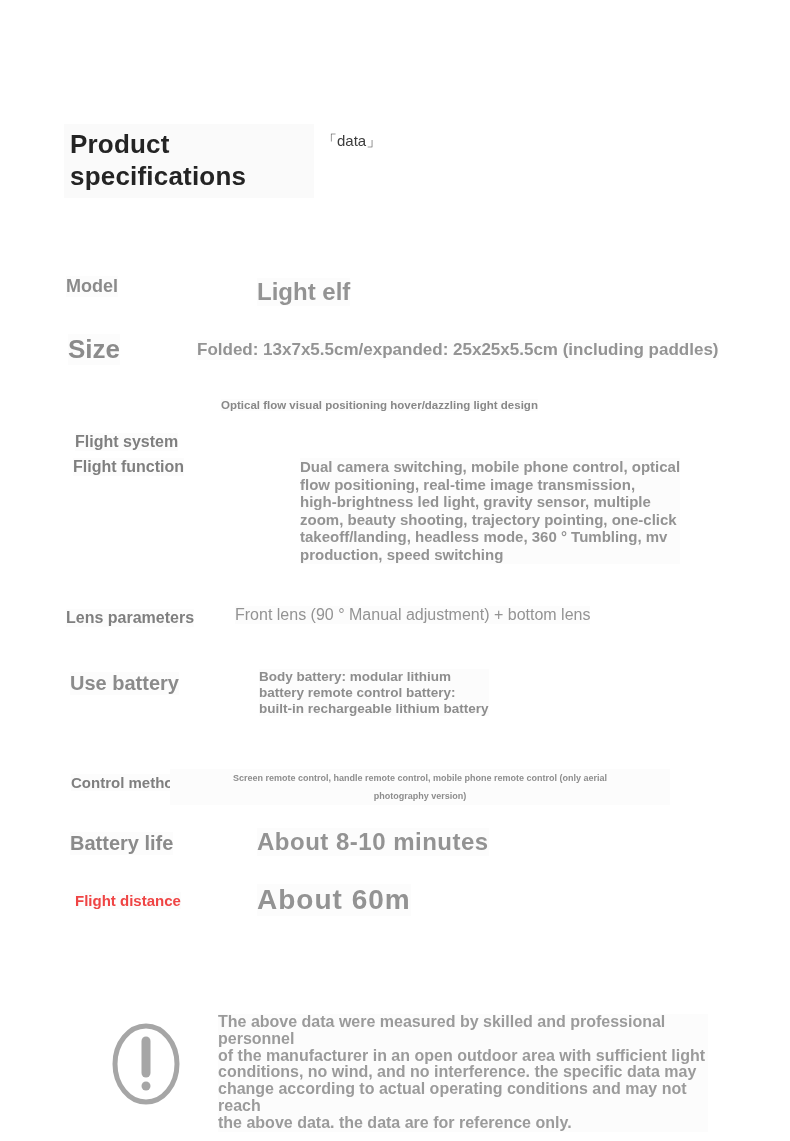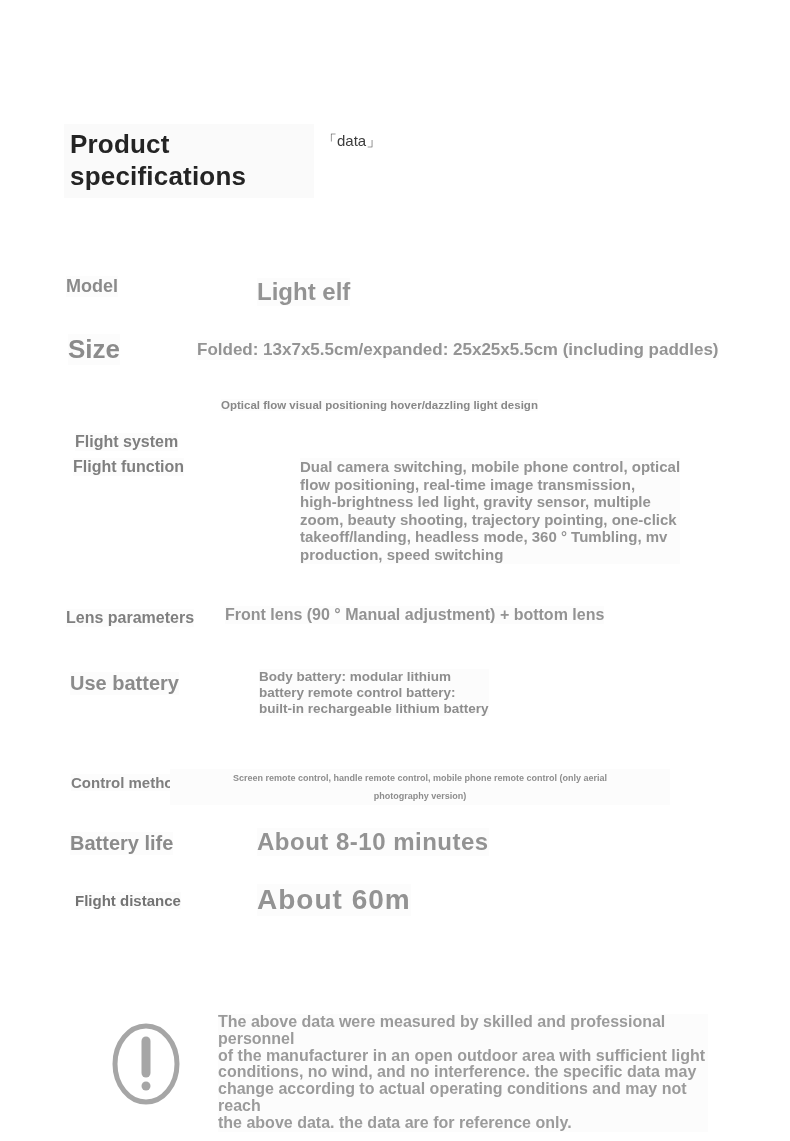--- a/index.html
+++ b/index.html
@@ -51,36 +51,36 @@
   .row-size .label { left: 68px; top: 334px; font-size: 26px; }
   .row-size .value { left: 197px; top: 340px; font-size: 17px; }
   
   .row-flight-system .label { left: 75px; top: 397px; font-size: 16px; color: #7f7f7f; margin-top: 36px; }
   .row-flight-system .value { left: 221px; top: 399px; font-size: 11.5px; color: #888888; }
   
   .row-flight-function .label { left: 73px; top: 458px; font-size: 16px; color: #7f7f7f; }
   .row-flight-function .value { left: 256px; top: 458px; font-size: 15px; line-height: 17.6px; margin-left: 44px; }
   
   .row-lens .label { left: 66px; top: 609px; font-size: 16px; color: #7f7f7f; }
-  .row-lens .value { left: 225px; top: 606px; font-size: 16px; font-weight: 700; }
+  .row-lens .value { left: 235px; top: 606px; font-size: 16px; font-weight: 400; }
   
   .row-battery .label { left: 70px; top: 672px; font-size: 20px; }
   .row-battery .value { left: 259px; top: 669px; font-size: 13.5px; line-height: 15.8px; color: #8d8d8d; }
   
   .row-control .label { left: 71px; top: 774px; font-size: 15px; color: #7f7f7f; }
   .row-control .value {
     left: 170px; top: 769px; width: 500px;
     font-size: 9px; line-height: 18px;
     text-align: center; color: #8d8d8d;
   }
   
   .row-life .label { left: 70px; top: 832px; font-size: 20px; }
   .row-life .value { left: 257px; top: 828px; font-size: 24px; letter-spacing: 0.5px; }
   
-  .row-distance .label { left: 75px; top: 892px; font-size: 15px; color: #737373; }
+  .row-distance .label { left: 75px; top: 892px; font-size: 15px; color: #ef4444; }
   .row-distance .value { left: 257px; top: 884px; font-size: 28px; letter-spacing: 1px; }
 
   .footer-icon {
     position: absolute;
     left: 111px; top: 1022px;
   }
   .disclaimer {
     position: absolute;
     left: 218px; top: 1014px;
     width: 490px;

